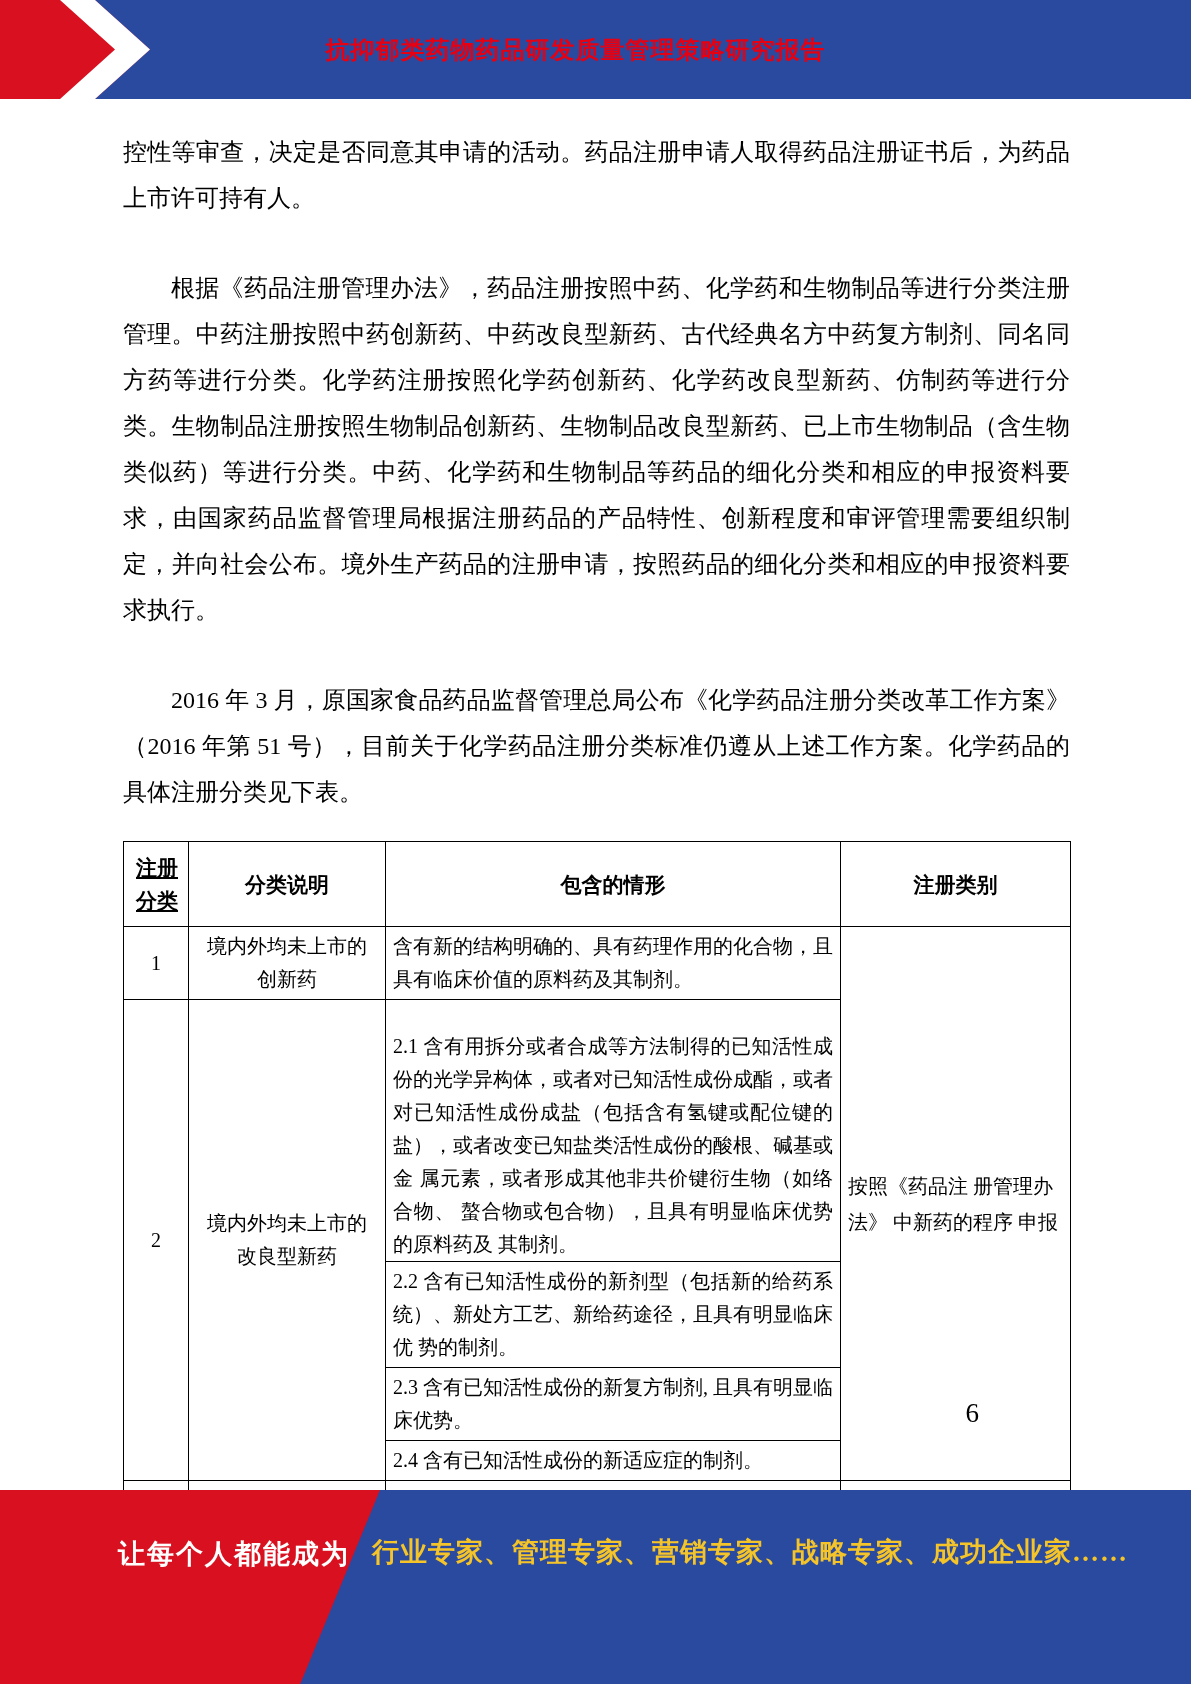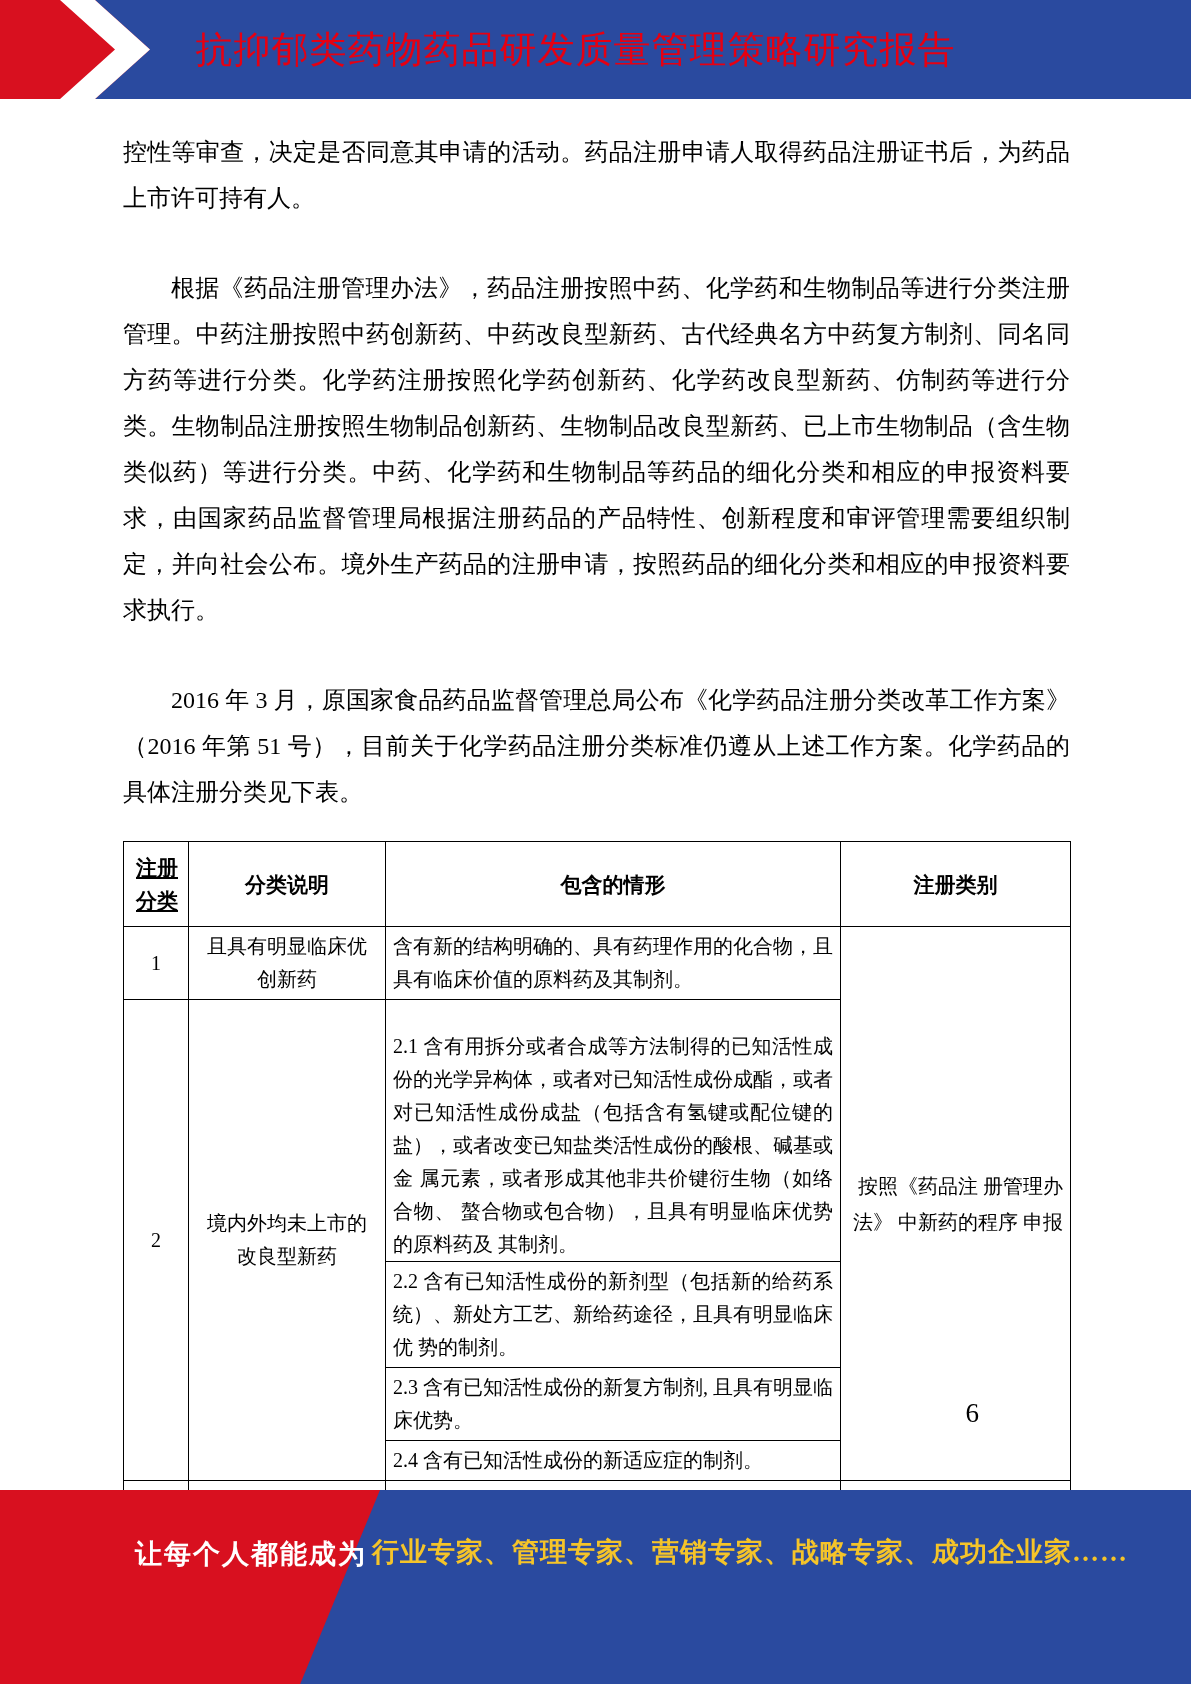--- a/index.html
+++ b/index.html
@@ -26,22 +26,22 @@
     align-items: center;
     justify-content: center;
   }
   .header-arrow {
     position: absolute;
     left: 0; top: 0;
     width: 170px; height: 99px;
   }
   .header-title {
     font-family: "Liberation Sans", sans-serif;
-    font-weight: normal;
-    font-size: 37px;
+    font-weight: bold;
+    font-size: 24px;
     letter-spacing: 1px;
     color: #e60012;
     padding-right: 40px;
   }
 
   
   .content {
     position: absolute;
     top: 99px;
     left: 123px;
@@ -79,21 +79,21 @@
     font-weight: bold;
     font-size: 21px;
     text-align: center;
     padding: 9px 4px;
   }
   .class-table th.left { text-align: center; padding-left: 6px; text-decoration: underline; }
   td.num  { text-align: center; }
   td.desc { text-align: center; }
   td.case { text-align: justify; }
   td.case.pad-top { padding-top: 30px; padding-bottom: 0; }
-  td.cat  { text-align: right; line-height: 36px; }
+  td.cat  { text-align: left; line-height: 36px; }
 
   .page-number {
     position: absolute;
     top: 1398px;
     right: 212px;
     font-size: 27px;
     font-family: "Liberation Serif", serif;
   }
 
   
@@ -107,21 +107,21 @@
   .footer-red-shape {
     position: absolute;
     left: 0; top: 0;
     width: 380px;
     height: 100%;
     background: #d8101f;
     clip-path: polygon(0 0, 100% 0, 79% 100%, 0 100%);
   }
   .footer-left-text {
     position: absolute;
-    left: 135px;
+    left: 118px;
     top: 46px;
     color: #ffffff;
     font-family: "Liberation Sans", sans-serif;
     font-weight: bold;
     font-size: 27px;
     letter-spacing: 2px;
   }
   .footer-slogan {
     position: absolute;
     left: 372px;
@@ -163,21 +163,21 @@
       <tbody>
         <tr>
           <th class="left">注册 分类</th>
           <th>分类说明</th>
           <th>包含的情形</th>
           <th>注册类别</th>
         </tr>
 
         <tr>
           <td class="num">1</td>
-          <td class="desc">且具有明显临床优 创新药</td>
+          <td class="desc">境内外均未上市的 创新药</td>
           <td class="case">含有新的结构明确的、具有药理作用的化合物，且 具有临床价值的原料药及其制剂。</td>
           <td class="cat" rowspan="5">按照《药品注 册管理办法》 中新药的程序 申报</td>
         </tr>
 
         <tr>
           <td class="num" rowspan="4">2</td>
           <td class="desc" rowspan="4">境内外均未上市的 改良型新药</td>
           <td class="case pad-top">2.1 含有用拆分或者合成等方法制得的已知活性成 份的光学异构体，或者对已知活性成份成酯，或者 对已知活性成份成盐（包括含有氢键或配位键的 盐），或者改变已知盐类活性成份的酸根、碱基或金 属元素，或者形成其他非共价键衍生物（如络合物、 螯合物或包合物），且具有明显临床优势的原料药及 其制剂。</td>
         </tr>
         <tr>

